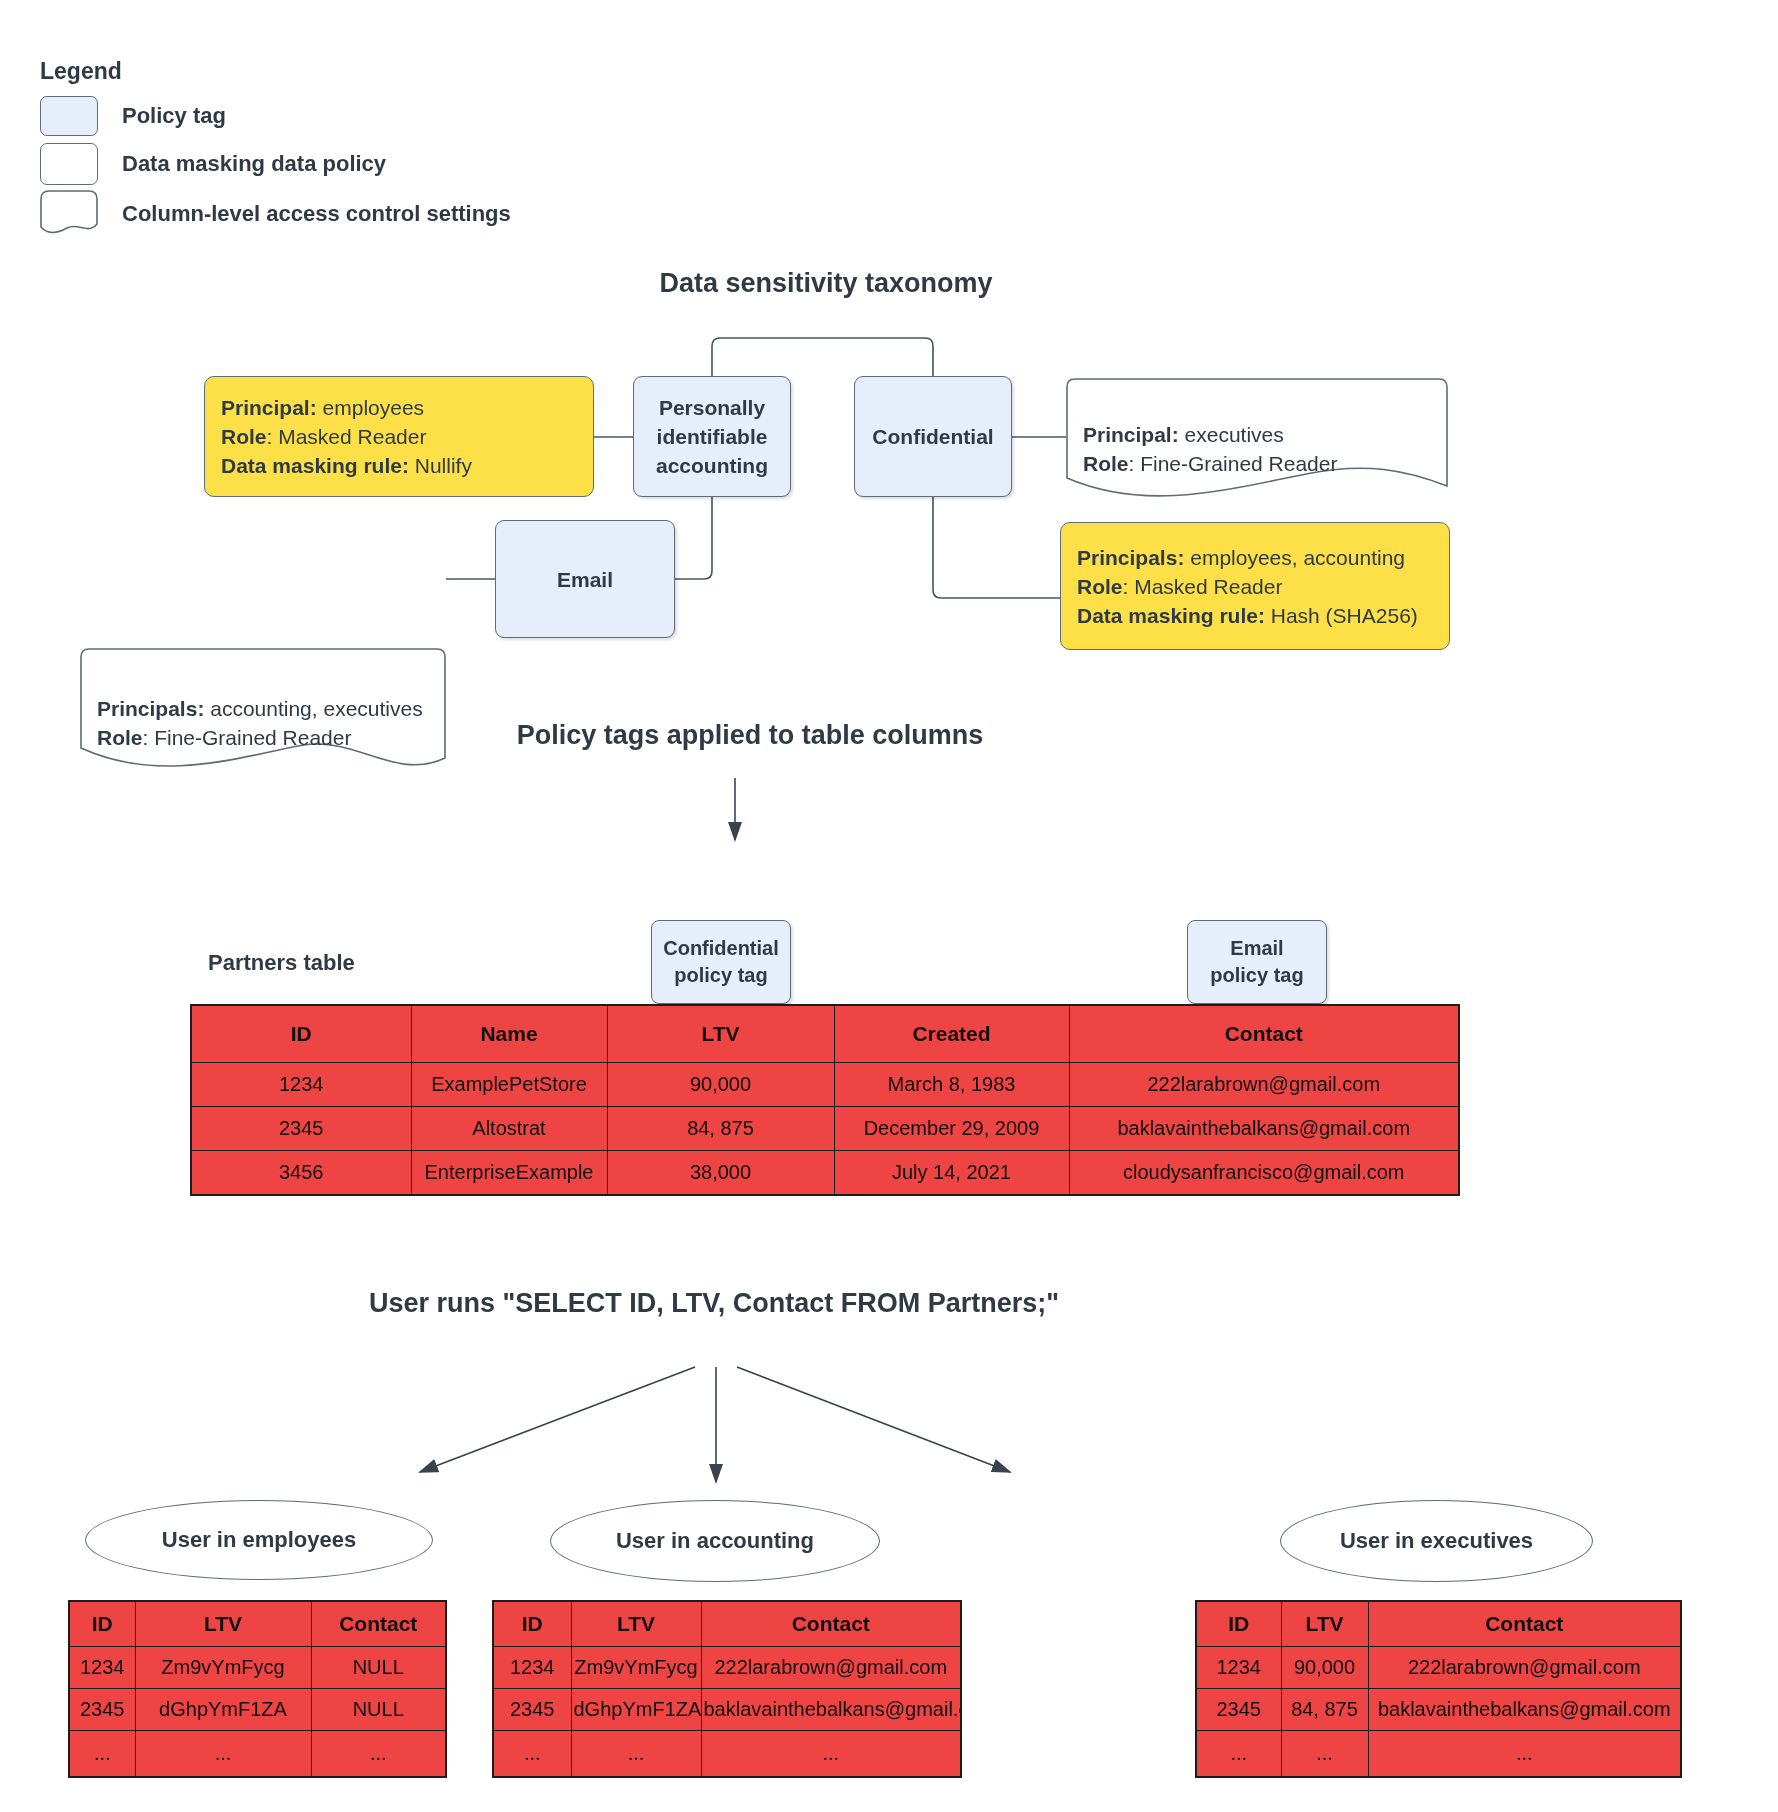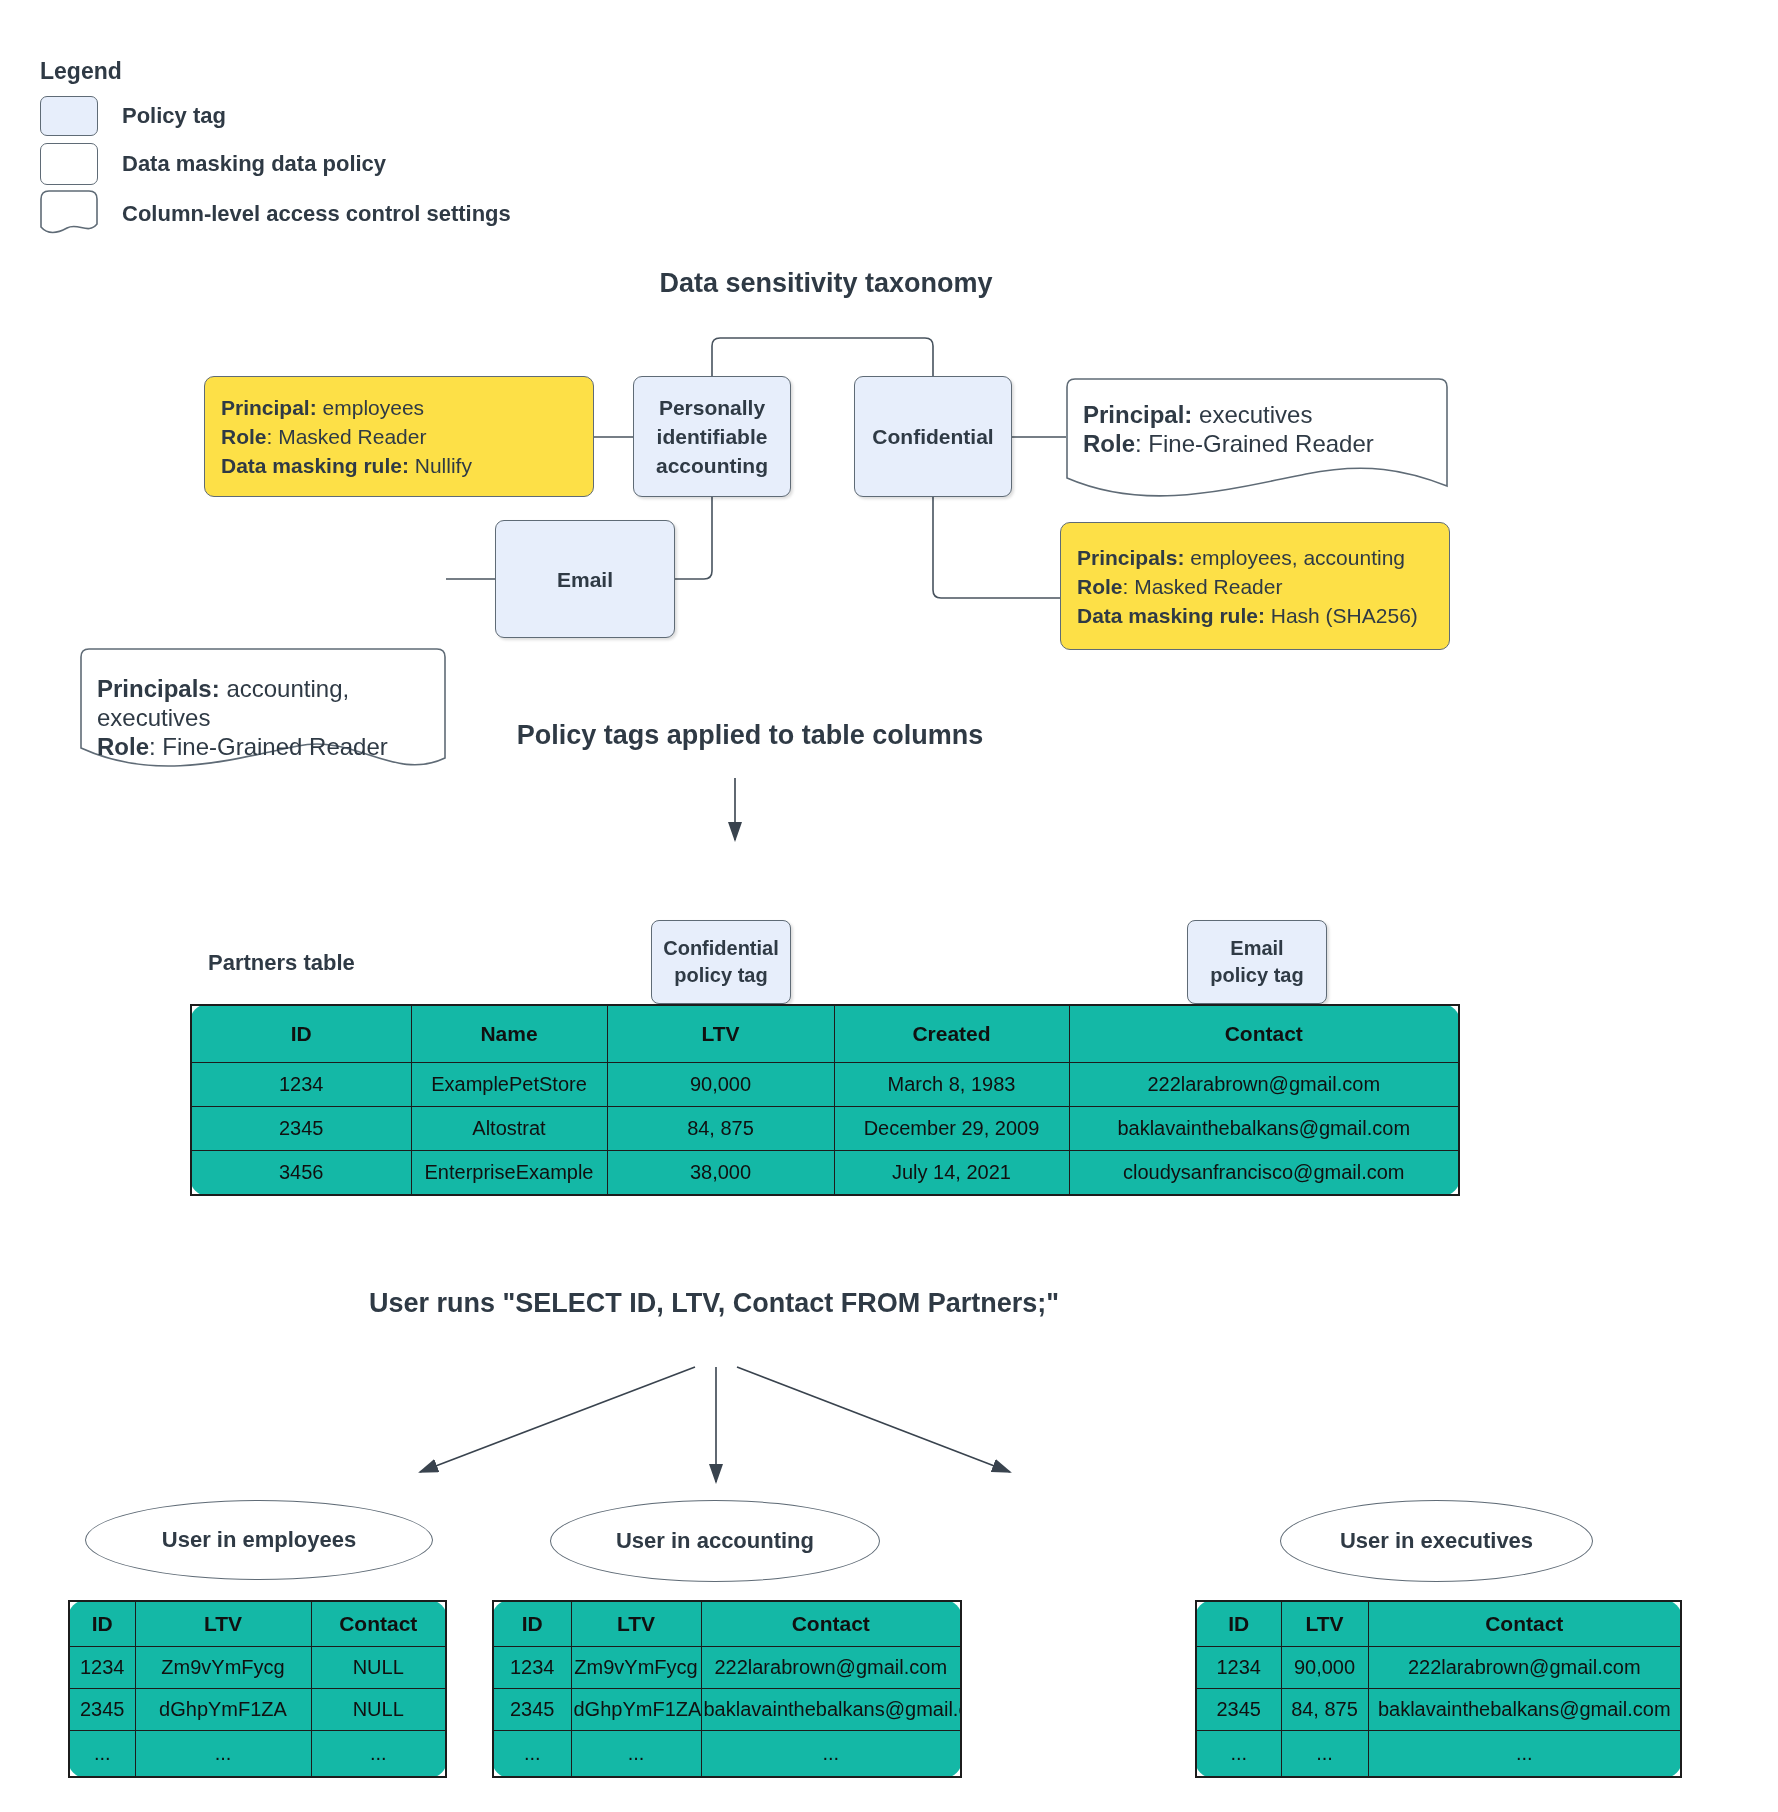--- a/index.html
+++ b/index.html
@@ -22,29 +22,29 @@
     display:flex;align-items:center;justify-content:center;text-align:center;
     font-weight:bold;font-size:21px;line-height:29px;box-shadow:2px 2px 3px rgba(0,0,0,0.14);
   }
   .policybox{
     box-sizing:border-box;background:#fde047;border:1.6px solid #5f6b76;border-radius:10px;
     display:flex;flex-direction:column;justify-content:center;padding:6px 16px;
     font-size:21px;line-height:29px;
   }
   .policybox .ln b{font-weight:bold;}
   .wavy{position:relative;}
-  .wavy .wavy-text{position:absolute;left:17px;right:10px;font-size:24px;line-height:29px;}
+  .wavy .wavy-text{position:absolute;left:17px;right:10px;font-size:21px;line-height:29px;margin-top:20px;}
   .callout{
     box-sizing:border-box;background:#e7eefb;border:1.6px solid #5f6b76;border-radius:8px;
     display:flex;flex-direction:column;align-items:center;justify-content:center;
     font-weight:bold;font-size:20px;line-height:27px;box-shadow:2px 2px 3px rgba(0,0,0,0.14);
   }
   .plain-label{font-weight:bold;font-size:22px;white-space:nowrap;}
   
-  table.grid{border-collapse:collapse;table-layout:fixed;background:#14b8a6;color:#101010;border-radius:18px;}
+  table.grid{border-collapse:collapse;table-layout:fixed;background:#ef4444;color:#101010;}
   table.grid,table.grid th,table.grid td{border:1px solid #1c1c1c;}
   table.grid{border:2px solid #1c1c1c;}
   table.grid th{font-weight:bold;font-size:21px;text-align:center;padding:0 2px;}
   table.grid td{font-size:20px;font-weight:normal;text-align:center;padding:0 2px;overflow:hidden;white-space:nowrap;}
   table.partners th{height:56px;}
   table.partners td{height:43px;}
   table.result th{height:44px;}
   table.result td{height:41px;}
   table.result tr:last-child td{height:45px;}
   

